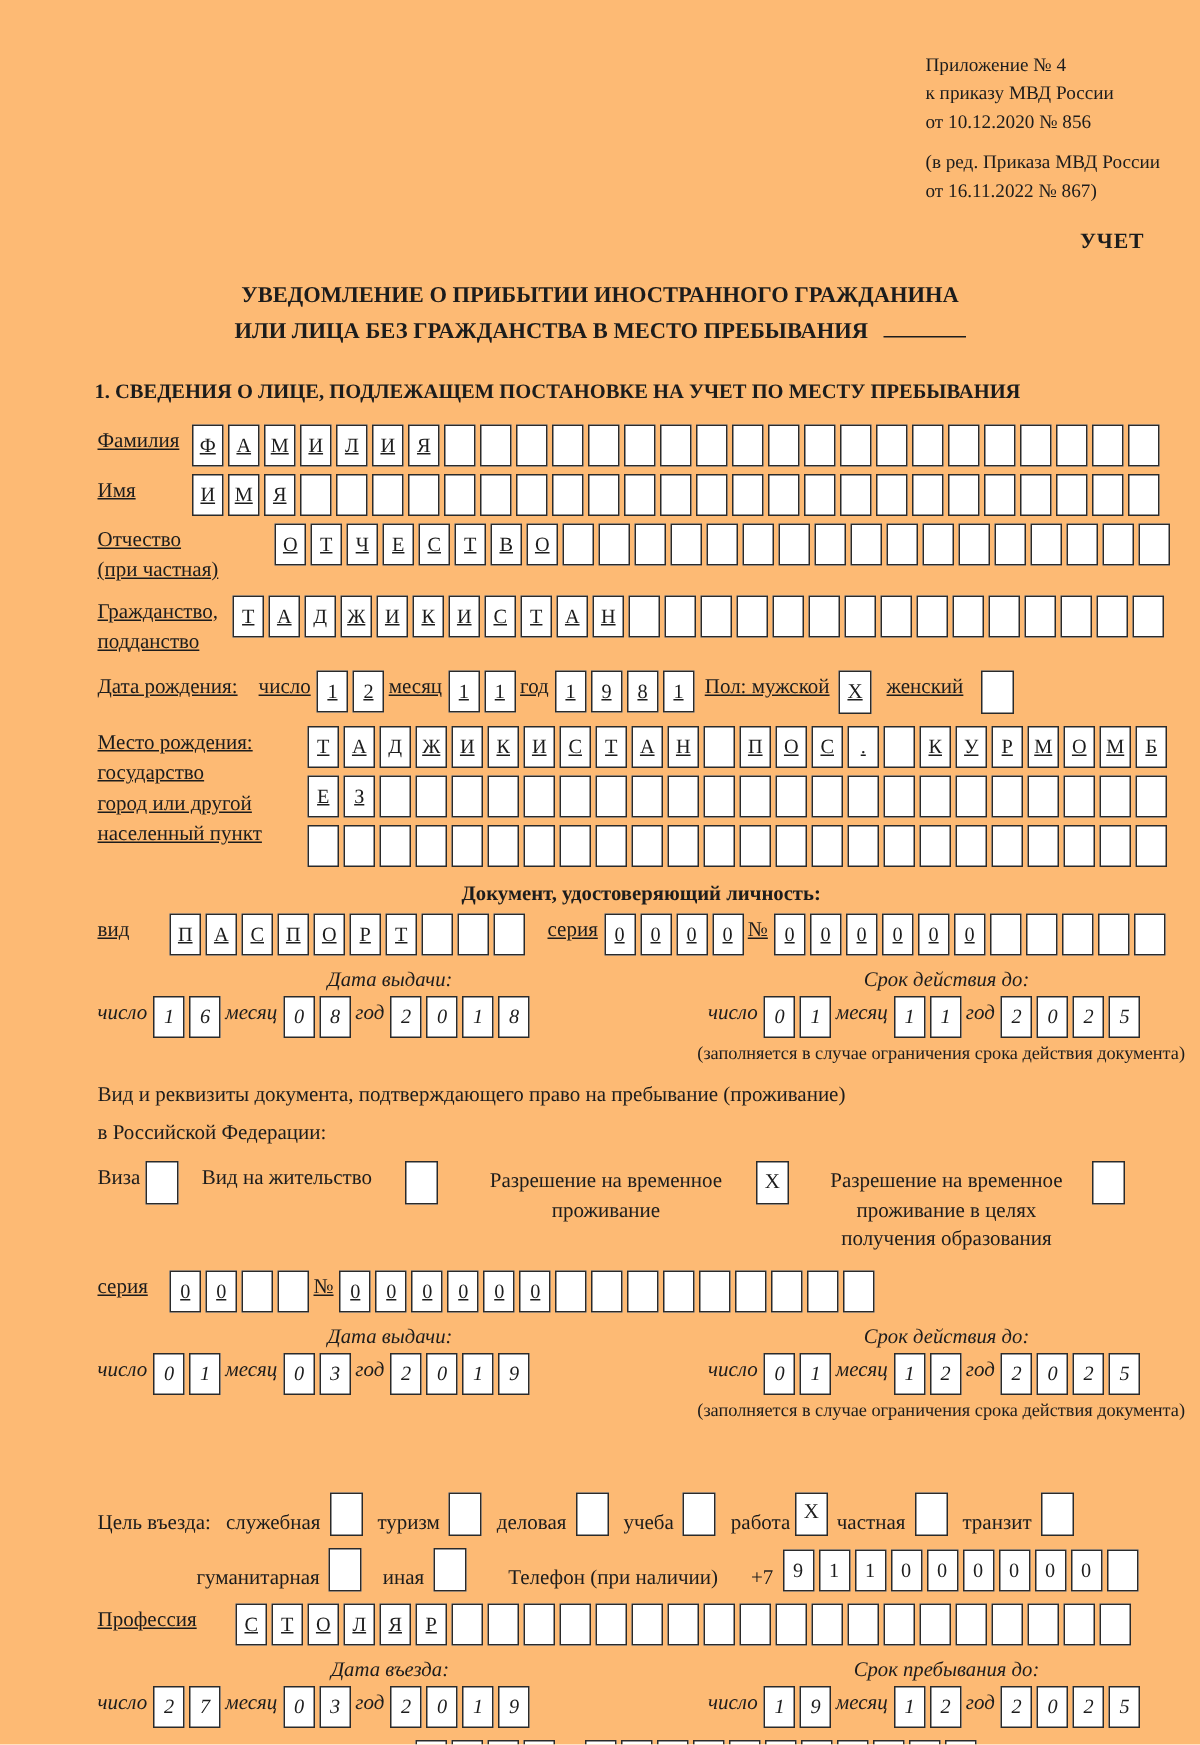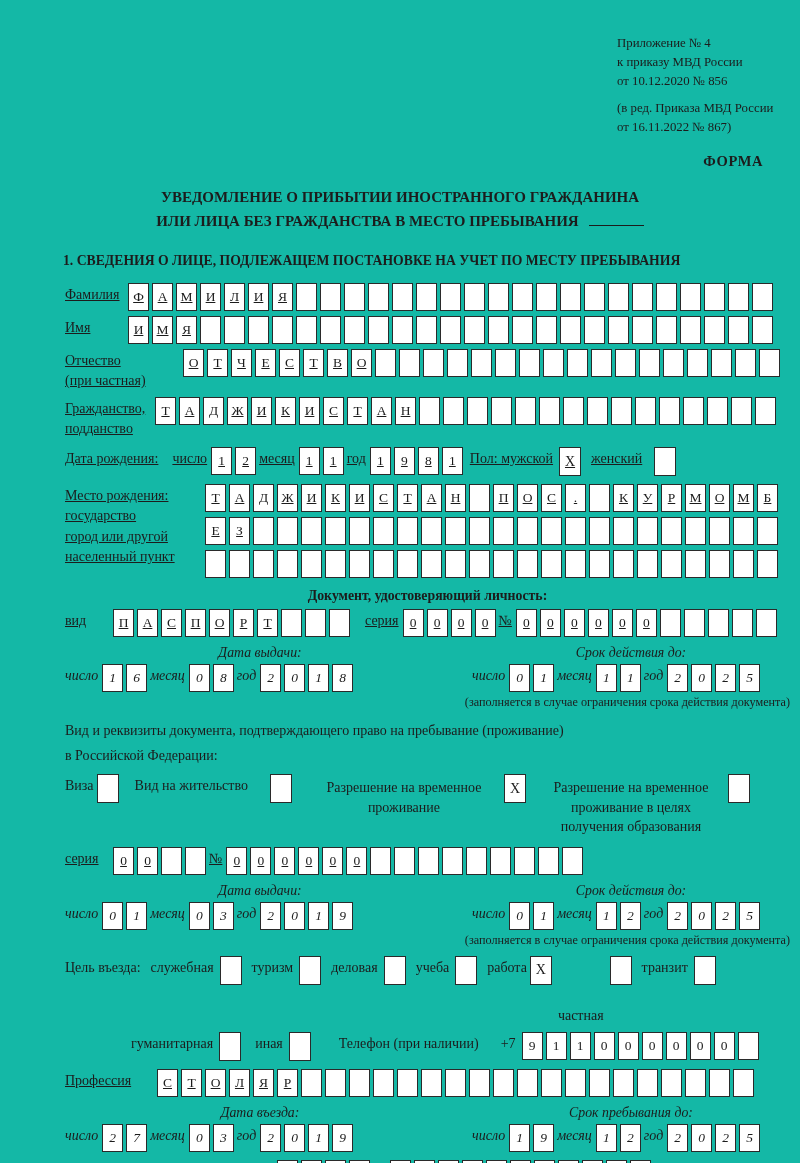--- a/index.html
+++ b/index.html
@@ -1,16 +1,16 @@
 <!DOCTYPE html>
 <html><head>
 <meta charset="utf-8">
 <style>
   html,body{margin:0;padding:0;background:#ffffff;}
-  .page{width:800px;height:1163px;background:#14b8a6;color:#1c1c1c;
+  .page{width:800px;height:1163px;background:#fdba74;color:#1c1c1c;
         font-family:"Liberation Serif",serif;overflow:hidden;position:relative;}
   .ref{margin:34px 12px 0 617px;font-size:12.8px;line-height:1.5;}
   .ref .gap{margin-top:7px;}
   .forma{text-align:right;padding-right:37px;margin-top:16px;font-weight:700;font-size:14.5px;letter-spacing:.6px;}
   .title{text-align:center;margin-top:15px;font-weight:700;font-size:15px;line-height:1.6;}
   .blank{display:inline-block;width:55px;border-bottom:1.8px solid #1c1c1c;margin-left:10px;height:12px;}
   .sec{margin:20px 8px 0 63px;font-weight:700;font-size:13.7px;}
   .body{margin:14px 10px 0 65px;font-size:14px;}
   .row{display:flex;align-items:flex-start;margin-top:5px;text-decoration:underline;}
   .lbl{padding-top:4px;white-space:nowrap;}
@@ -25,38 +25,38 @@
   .col-l{width:390px;}
   .col-r{width:318px;}
   .dhead{text-align:center;font-size:13.8px;margin-bottom:3px;}
   .dline{display:flex;align-items:flex-start;}
   .dlabel{padding-top:4px;margin-right:4px;white-space:nowrap;}
   .note{font-size:12.2px;text-align:right;margin-top:3px;}
   .intro{margin-top:9px;line-height:1.75;}
   .optrow{display:flex;align-items:flex-start;margin-top:6px;}
   .optlbl{padding-top:4px;white-space:nowrap;}
   .optlbl-multi{text-align:center;line-height:1.4;padding-top:4px;}
-  .purrow{display:flex;align-items:flex-start;margin-top:8px;}
+  .purrow{display:flex;align-items:flex-end;margin-top:8px;}
   .purrow .optlbl{margin-left:10px;}
   .mt8{margin-top:8px;} .mt10{margin-top:10px;}
 </style>
 </head>
 <body>
 
 <div class="page">
 
   <div class="ref">
     <div>Приложение № 4</div>
     <div>к приказу МВД России</div>
     <div>от 10.12.2020 № 856</div>
     <div class="gap">(в ред. Приказа МВД России</div>
     <div>от 16.11.2022 № 867)</div>
   </div>
 
-  <div class="forma">ФОРМА</div>
+  <div class="forma">УЧЕТ</div>
 
   <div class="title">
     <div>УВЕДОМЛЕНИЕ О ПРИБЫТИИ ИНОСТРАННОГО ГРАЖДАНИНА</div>
     <div>
       <span>ИЛИ ЛИЦА БЕЗ ГРАЖДАНСТВА В МЕСТО ПРЕБЫВАНИЯ</span><span class="blank"></span>
     </div>
   </div>
 
   <div class="sec">1. СВЕДЕНИЯ О ЛИЦЕ, ПОДЛЕЖАЩЕМ ПОСТАНОВКЕ НА УЧЕТ ПО МЕСТУ ПРЕБЫВАНИЯ</div>
 

